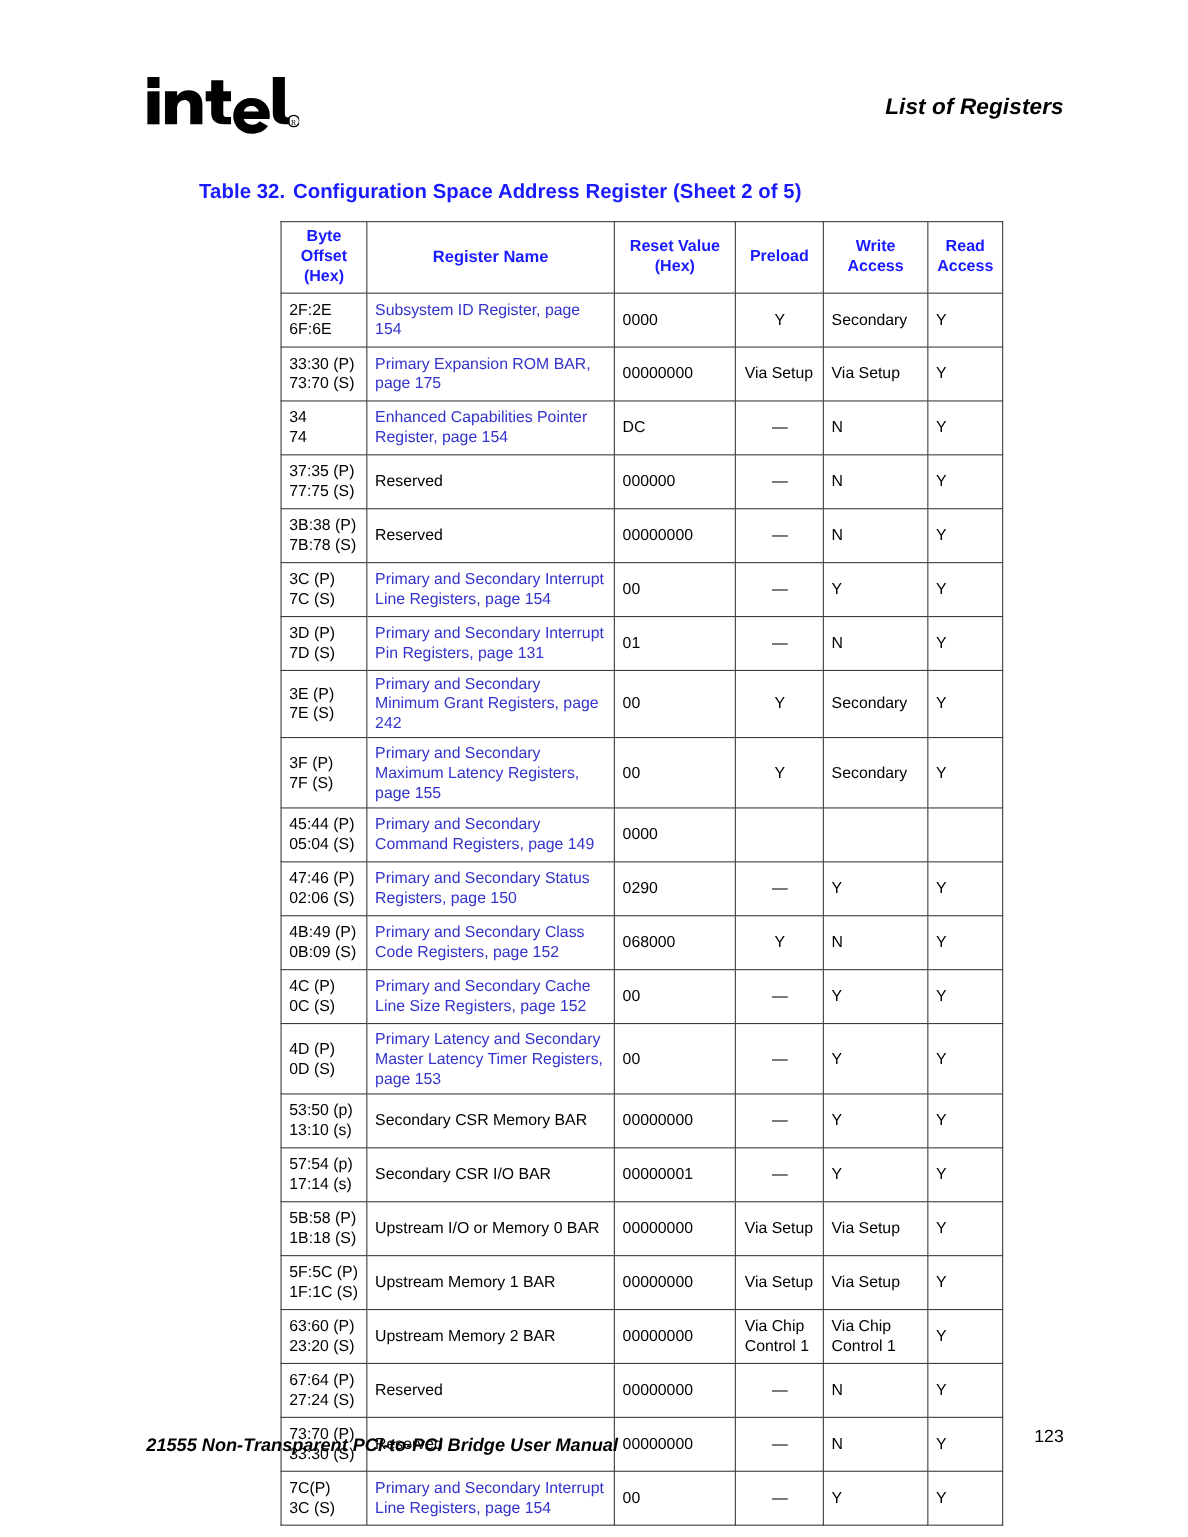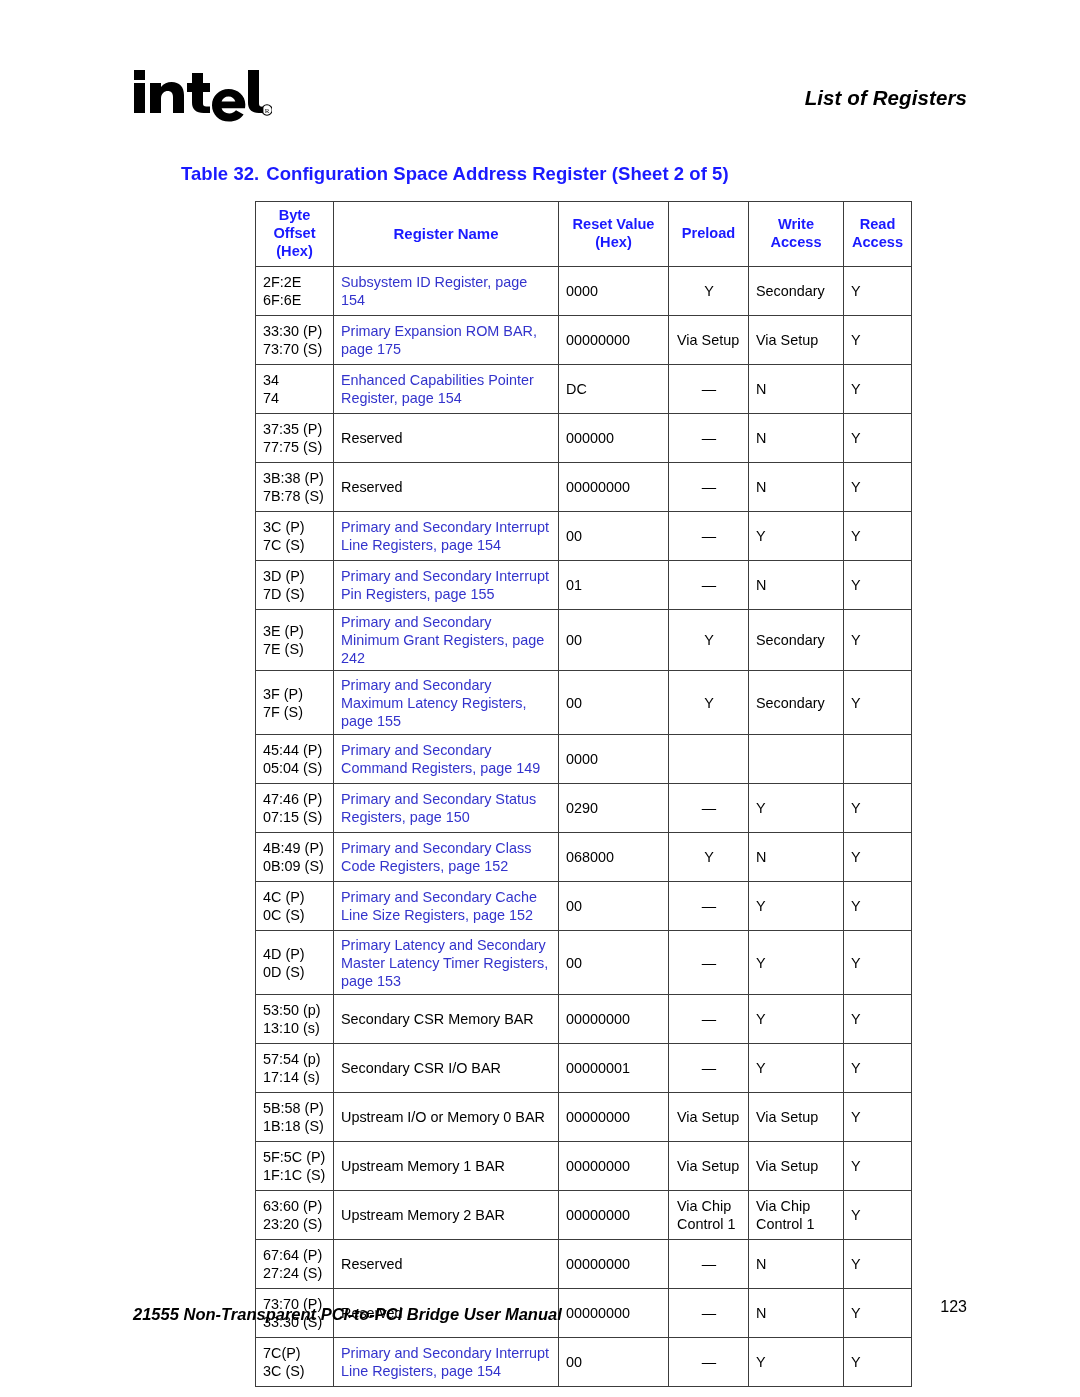--- a/index.html
+++ b/index.html
@@ -257,21 +257,21 @@
 7C (S)</td>
         <td class="cell-name link">Primary and Secondary Interrupt Line Registers, page 154</td>
         <td class="cell-reset">00</td>
         <td class="cell-pre">—</td>
         <td class="cell-write">Y</td>
         <td class="cell-read">Y</td>
       </tr>
       <tr>
         <td class="cell-offset">3D (P)
 7D (S)</td>
-        <td class="cell-name link">Primary and Secondary Interrupt Pin Registers, page 155</td>
+        <td class="cell-name link">Primary and Secondary Interrupt Pin Registers, page 131</td>
         <td class="cell-reset">01</td>
         <td class="cell-pre">—</td>
         <td class="cell-write">N</td>
         <td class="cell-read">Y</td>
       </tr>
       <tr>
         <td class="cell-offset">3E (P)
 7E (S)</td>
         <td class="cell-name link">Primary and Secondary Minimum Grant Registers, page 242</td>
         <td class="cell-reset">00</td>
@@ -292,21 +292,21 @@
         <td class="cell-offset">45:44 (P)
 05:04 (S)</td>
         <td class="cell-name link">Primary and Secondary Command Registers, page 149</td>
         <td class="cell-reset">0000</td>
         <td class="cell-pre"></td>
         <td class="cell-write"></td>
         <td class="cell-read"></td>
       </tr>
       <tr>
         <td class="cell-offset">47:46 (P)
-07:15 (S)</td>
+02:06 (S)</td>
         <td class="cell-name link">Primary and Secondary Status Registers, page 150</td>
         <td class="cell-reset">0290</td>
         <td class="cell-pre">—</td>
         <td class="cell-write">Y</td>
         <td class="cell-read">Y</td>
       </tr>
       <tr>
         <td class="cell-offset">4B:49 (P)
 0B:09 (S)</td>
         <td class="cell-name link">Primary and Secondary Class Code Registers, page 152</td>

